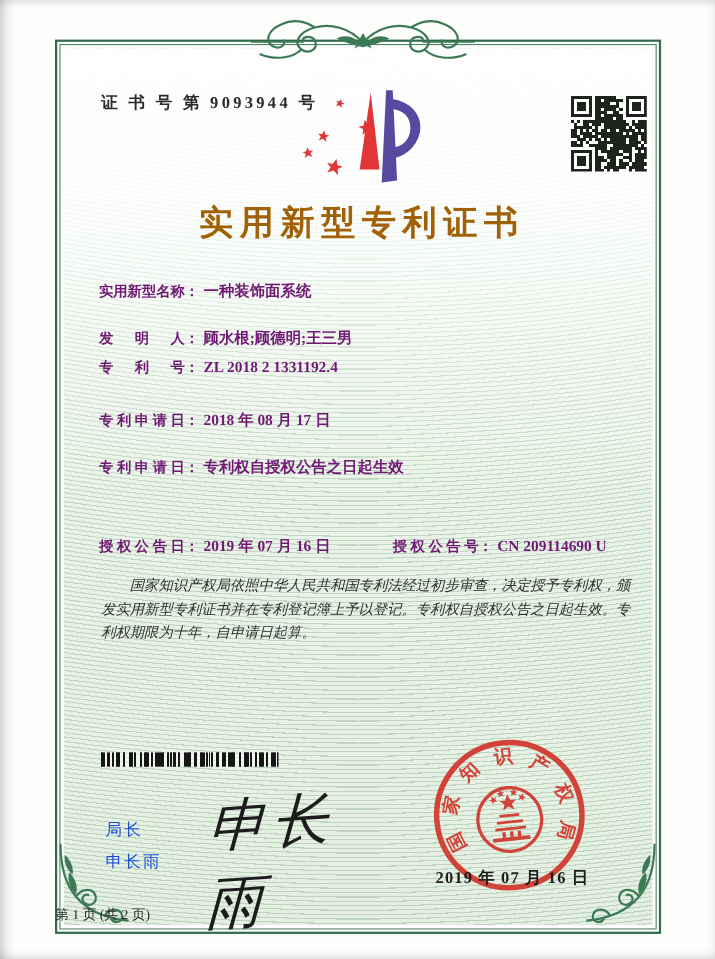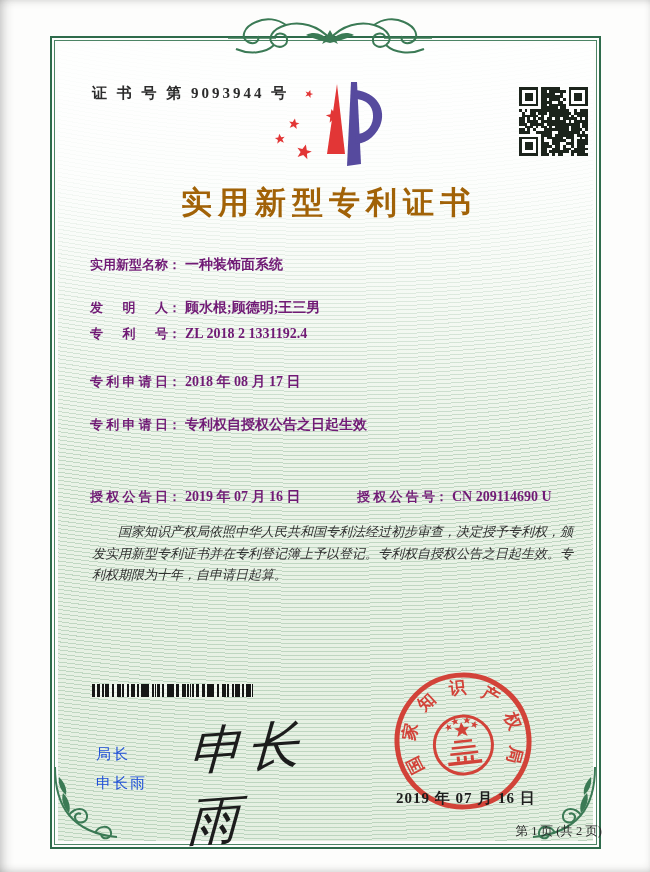--- a/index.html
+++ b/index.html
@@ -69,21 +69,21 @@
     position:absolute; left:188px; top:712px; width:170px; font-size:52px; color:#1c1c1c;
     transform:rotate(-4deg) skewX(-6deg); letter-spacing:6px; font-weight:400;
     font-style:italic;
   }
   .seal { position:absolute; left:388px; top:666px; opacity:.95; }
   .seal-date {
     position:absolute; left:396px; top:789px; font-size:15px; font-weight:600;
     color:#1d1d1d; letter-spacing:1px; z-index:5;
   }
   .footer-page {
-    position:absolute; left:50px; top:823px; width:552px; text-align:right;
+    position:absolute; left:50px; top:823px; width:552px; text-align:left;
     font-size:12.5px; color:#2b2b2b;
   }
 </style>
 </head>
 <body>
 
 <div class="photo">
 
   <div class="frame">
     <div class="frame-inner">

